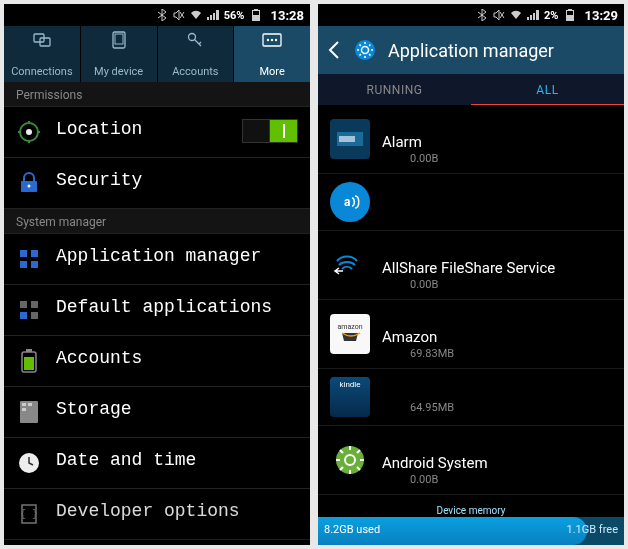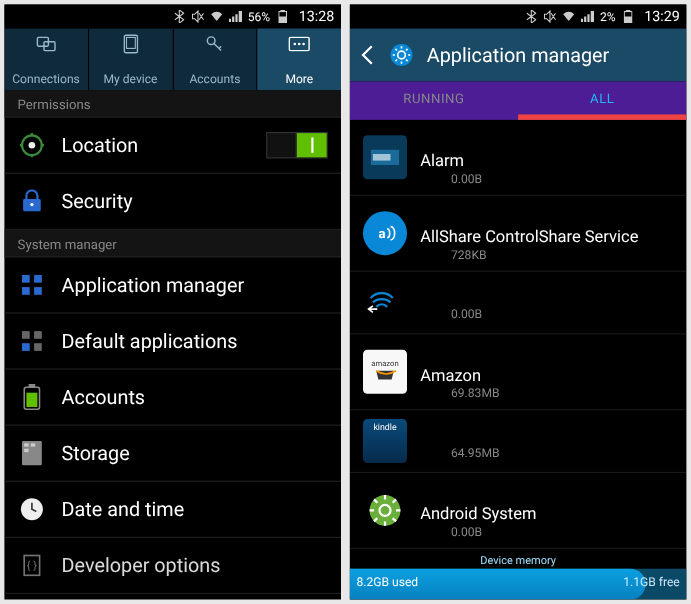--- a/index.html
+++ b/index.html
@@ -26,20 +26,21 @@
   .status {
     height: 22px;
     background: #000;
     color: #ccc;
     display: flex;
     align-items: center;
     justify-content: flex-end;
     font-size: 12px;
     padding: 0 6px;
     gap: 5px;
+    font-weight: bold;
   }
   .status .ico { width: 12px; height: 12px; display: inline-flex; align-items: center; justify-content: center; }
   .status .time { color: #fff; font-size: 13px; margin-left: 4px; }
   .status .pct { color: #fff; font-size: 11px; }
   
   .tabbar {
     display: flex;
     height: 56px;
     background: #0f2a3a;
   }
@@ -60,26 +61,26 @@
   
   .sect {
     background: #141414;
     color: #888;
     font-size: 12px;
     padding: 6px 12px 4px;
     border-bottom: 1px solid #222;
   }
   .row {
     display: flex;
-    align-items: center;
     color: #fff;
     padding: 12px 12px;
     border-bottom: 1px solid #222;
     font-size: 18px;
     gap: 14px;
+    font-family: Liberation Mono, monospace;
   }
   .row .ricon { width: 26px; height: 26px; display:flex; align-items:center; justify-content:center; flex-shrink:0; }
   .toggle {
     margin-left: auto;
     width: 56px; height: 24px;
     border: 1px solid #333;
     background: #111;
     position: relative;
   }
   .toggle .knob {
@@ -102,33 +103,33 @@
     display: flex;
     align-items: center;
     gap: 10px;
     padding: 0 10px;
     font-size: 18px;
   }
   .apphdr .back { width: 14px; height: 14px; display:flex; align-items:center;}
   .apphdr .gear { width: 26px; height: 26px; display:flex; align-items:center; justify-content:center;}
   .subtabs {
     display: flex;
-    background: #4c1d95;
+    background: #0f172a;
     color: #888;
     font-size: 12px;
   }
   .subtabs .st {
     flex: 1;
     text-align: center;
     padding: 9px 0 7px;
     letter-spacing: 0.5px;
   }
   .subtabs .st.active {
     color: #22b8f2;
-    border-bottom: 5px solid #ef4444;
+    border-bottom: 1px solid #ef4444;
   }
   .applist {
     flex: 1;
     overflow: hidden;
   }
   .app {
     display: flex;
     align-items: center;
     gap: 12px;
     padding: 8px 12px;
@@ -419,33 +420,30 @@
         </div>
     </div>
     <div class="app">
       <div class="aicon" style="background:#0a88d8;border-radius:50%;">
           <svg width="24" height="24" viewBox="0 0 24 24">
             <text x="6" y="16" font-size="12" fill="#fff" font-weight="bold">a</text>
             <path d="M14 8c3 0 3 8 0 8" stroke="#fff" stroke-width="1.5" fill="none"></path>
             <path d="M17 6c5 0 5 12 0 12" stroke="#fff" stroke-width="1.5" fill="none"></path>
           </svg>
         </div>
-      <div class="txt">
-          <span class="name">AllShare ControlShare Service</span>
-          <span class="size">728KB</span>
-        </div>
     </div>
     <div class="app">
       <div class="aicon" style="background:#000;">
           <svg width="34" height="24" viewBox="0 0 34 24">
             <path d="M4 8c5-6 15-6 20 0M6 12c4-4 12-4 16 0M9 16c3-3 7-3 10 0" stroke="#0a88d8" stroke-width="2" fill="none"></path>
             <path d="M2 18h8M6 15l-4 3 4 3" stroke="#fff" stroke-width="1.5" fill="none"></path>
           </svg>
         </div>
       <div class="txt">
+          <span class="name">AllShare FileShare Service</span>
           <span class="size">0.00B</span>
         </div>
     </div>
     <div class="app">
       <div class="aicon" style="background:#f8f8f8;color:#333;flex-direction:column;font-size:7px;">
         <span style="color:#333;">amazon</span>
         <svg width="24" height="14" viewBox="0 0 24 14">
             <path d="M4 2h16l-2 8H6z" fill="#333"></path>
             <path d="M4 2c6 4 12 4 18 0" stroke="#f90" stroke-width="1.5" fill="none"></path>
           </svg>

